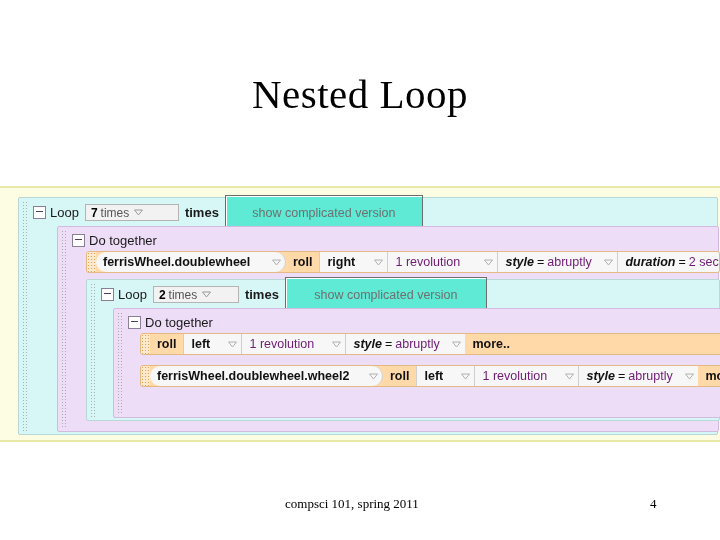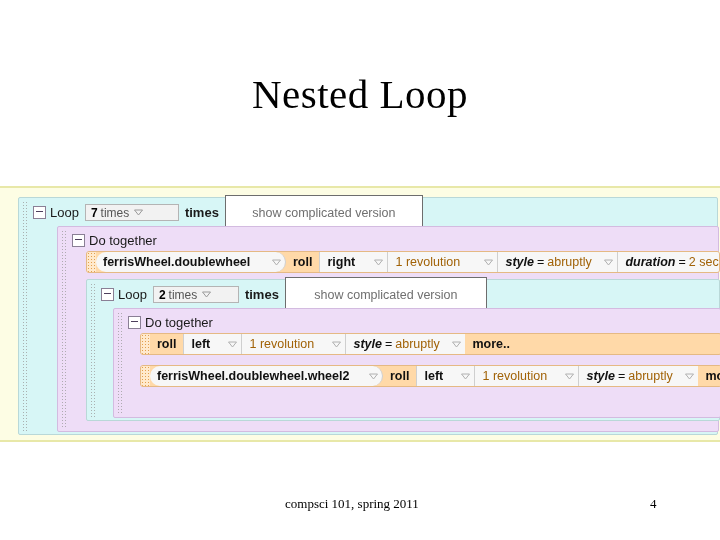--- a/index.html
+++ b/index.html
@@ -165,21 +165,21 @@
     display: inline-block;
   }
   .chev svg { display: block; }
 
   
   .btn {
     display: inline-flex;
     align-items: center;
     justify-content: center;
     height: 36px;
-    background: #ffffff;
+    background: #5eead4;
     border: 1px solid #6d6d6d;
     box-shadow: inset 1px 1px 0 #ffffff;
     font-size: 12.5px;
     color: #6f6f6f;
     padding: 0 24px;
     box-sizing: border-box;
     flex: 0 0 auto;
     white-space: nowrap;
   }
 
@@ -227,21 +227,21 @@
   .tile.prop {
     background: #f7f7f7;
     border-left: 1px solid #cfcfcf;
     font-weight: bold;
   }
   .tile.more {
     background: #ffd9a8;
     font-weight: bold;
     padding: 0 7px;
   }
-  .tile .lite { font-weight: normal; color: #a16207; }
+  .tile .lite { font-weight: normal; color: #701a75; }
   .tile .ital { font-style: italic; font-weight: bold; }
   .tile .eq { font-weight: normal; margin: 0 3px; }
 </style>
 </head>
 <body>
 
 <div class="slide-title">Nested Loop</div>
 
 <div class="alice-shot">
   <div class="cream-pad">

